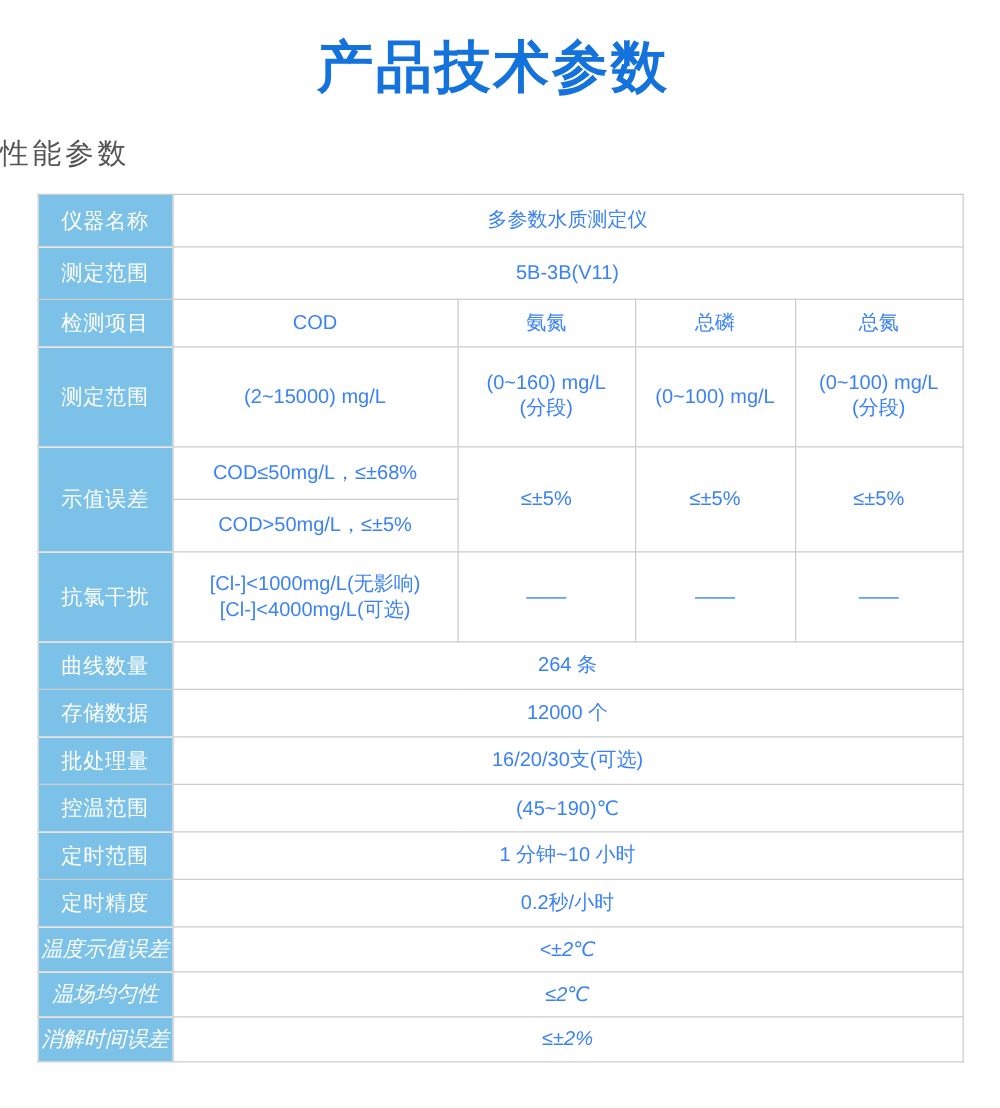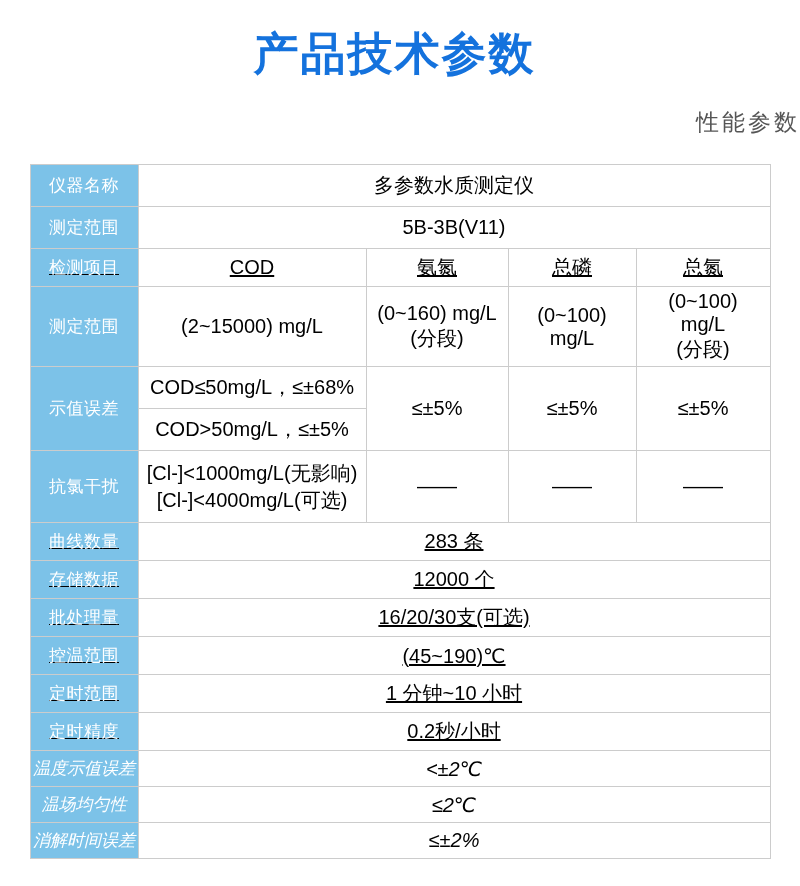--- a/index.html
+++ b/index.html
@@ -19,22 +19,22 @@
   .title {
     margin: 26px 11px 0 0;
     text-align: center;
     font-size: 45px;
     line-height: 1.25;
     font-weight: bold;
     letter-spacing: 2px;
     color: #1472dd;
   }
   .subtitle {
-    margin: 26px 0 26px 0;
-    text-align: right;
+    margin: 26px 0 17px 0;
+    text-align: left;
     font-size: 23px;
     line-height: 1.3;
     font-weight: normal;
     letter-spacing: 3px;
     color: #555555;
   }
   table.spec-table {
     border-collapse: collapse;
     table-layout: fixed;
     width: 740px;
@@ -54,25 +54,25 @@
     color: #ffffff;
     font-weight: normal;
     font-size: 17px;
     letter-spacing: 0.5px;
   }
   .spec-table th.tight {
     letter-spacing: 0;
     padding: 0;
   }
   .spec-table td {
-    color: #000000;
-    font-size: 20px;
+    color: #3b82f6;
+    font-size: 16px;
   }
   tr.h42  { height: 42px; }
-  tr.h38  { height: 38px; text-decoration: underline; }
+  tr.h38  { height: 38px; }
   tr.h80  { height: 80px; }
   tr.h72  { height: 72px; }
   tr.h36  { height: 36px; font-style: italic; }
 </style>
 </head>
 <body>
 
 <div class="page">
 
   <h1 class="title">产品技术参数</h1>
@@ -131,21 +131,21 @@
         <th>抗氯干扰</th>
         <td>[Cl-]&lt;1000mg/L(无影响)
 [Cl-]&lt;4000mg/L(可选)</td>
         <td>——</td>
         <td>——</td>
         <td>——</td>
       </tr>
 
       <tr class="h38">
         <th>曲线数量</th>
-        <td colspan="4">283 条</td>
+        <td colspan="4">264 条</td>
       </tr>
 
       <tr class="h38">
         <th>存储数据</th>
         <td colspan="4">12000 个</td>
       </tr>
 
       <tr class="h38">
         <th>批处理量</th>
         <td colspan="4">16/20/30支(可选)</td>

